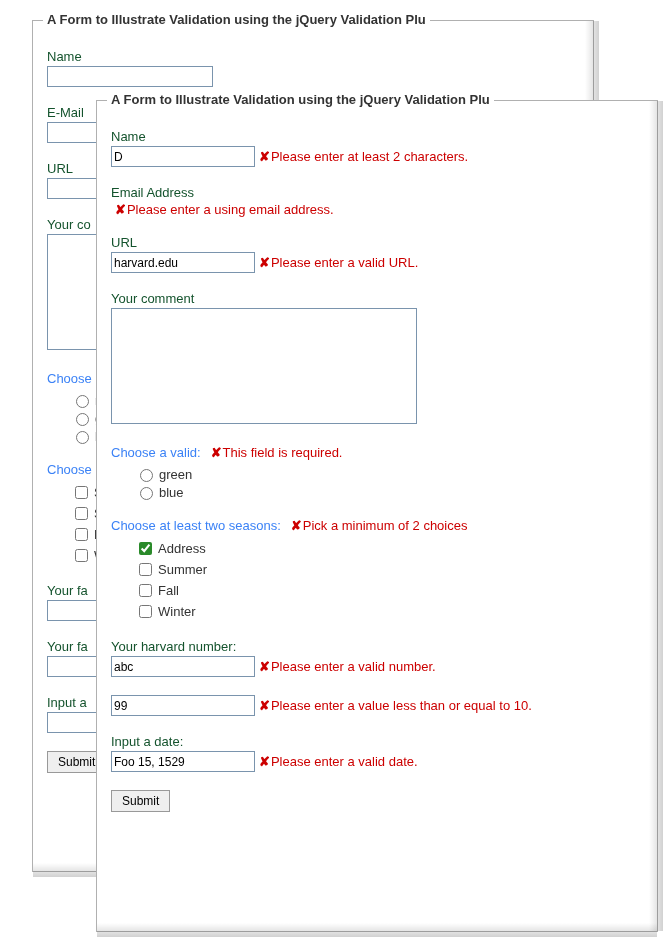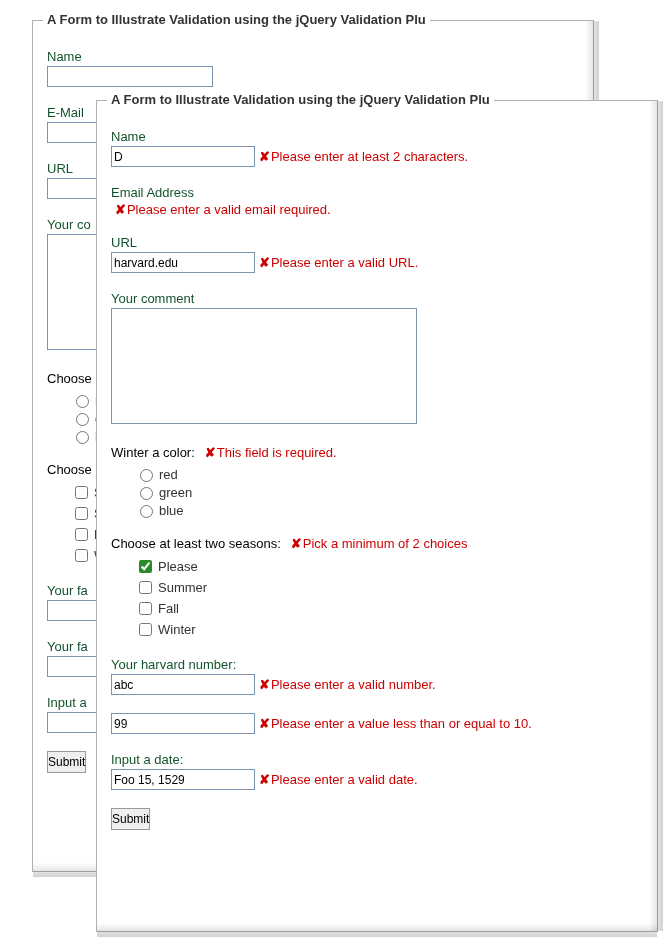--- a/index.html
+++ b/index.html
@@ -14,26 +14,26 @@
   .row{display:flex;align-items:center;flex-wrap:wrap;}
   input[type=text]{font-family:inherit;font-size:12px;width:138px;height:17px;border:1px solid #7a94ad;padding:1px 2px;background:#fff;}
   input.wide{width:160px;}
   textarea{font-family:inherit;font-size:12px;width:300px;height:110px;border:1px solid #7a94ad;padding:2px;resize:none;}
   .err{color:#c00;margin-left:4px;font-size:13px;display:inline-flex;align-items:center;}
   .err .x{font-weight:bold;margin-right:1px;font-family:Arial,sans-serif;}
   .opts{margin:6px 0 0 24px;}
   .opt{display:flex;align-items:center;margin-bottom:2px;color:#333;}
   .opt input{margin-right:6px;}
   input[type=radio],input[type=checkbox]{width:13px;height:13px;accent-color:#2a8a2a;}
-  button.submit{font-family:inherit;font-size:12px;background:#efefef;border:1px solid #999;padding:3px 0;cursor:pointer;}
+  button.submit{font-family:inherit;font-size:12px;background:#efefef;border:1px solid #999;padding:3px 10px;cursor:pointer;}
   
   .shadow{position:absolute;pointer-events:none;opacity:.18;}
   .shadow.s1{right:-6px;top:0;bottom:0;width:14px;background:linear-gradient(to right,transparent,#000);}
   .shadow.s2{left:0;right:0;bottom:-6px;height:14px;background:linear-gradient(to bottom,transparent,#000);}
-  .inline-label{color:#000000;margin-right:6px;}
+  .inline-label{color:#3b82f6;margin-right:6px;}
 </style>
 </head>
 <body>
 
 <div class="stage">
 
   <div class="panel back">
     <div class="shadow s1"></div>
       <div class="shadow s2"></div>
     <span class="legend">A Form to Illustrate Validation using the jQuery Validation Plu</span>
@@ -123,21 +123,21 @@
               <span>Please enter at least 2 characters.</span>
             </span>
         </div>
       </div>
 
       <div class="fld">
         <label class="top">Email Address</label>
         <div class="row">
           <span class="err">
               <span class="x">✘</span>
-              <span>Please enter a valid email required.</span>
+              <span>Please enter a using email address.</span>
             </span>
         </div>
       </div>
 
       <div class="fld">
         <label class="top">URL</label>
         <div class="row">
           <input type="text" value="harvard.edu" style="">
           <span class="err">
               <span class="x">✘</span>
@@ -146,31 +146,27 @@
         </div>
       </div>
 
       <div class="fld">
         <label class="top">Your comment</label>
         <textarea style=""></textarea>
       </div>
 
       <div class="fld">
         <div class="row">
-          <span class="inline-label">Winter a color:</span>
+          <span class="inline-label">Choose a valid:</span>
           <span class="err">
               <span class="x">✘</span>
               <span>This field is required.</span>
             </span>
         </div>
         <div class="opts">
-          <div class="opt">
-              <input type="radio" name="fc" style="">
-              <span>red</span>
-            </div>
           <div class="opt">
               <input type="radio" name="fc" style="">
               <span>green</span>
             </div>
           <div class="opt">
               <input type="radio" name="fc" style="">
               <span>blue</span>
             </div>
         </div>
       </div>
@@ -179,21 +175,21 @@
         <div class="row">
           <span class="inline-label">Choose at least two seasons:</span>
           <span class="err">
               <span class="x">✘</span>
               <span>Pick a minimum of 2 choices</span>
             </span>
         </div>
         <div class="opts">
           <div class="opt">
               <input type="checkbox" checked="" style="">
-              <span>Please</span>
+              <span>Address</span>
             </div>
           <div class="opt">
               <input type="checkbox" style="">
               <span>Summer</span>
             </div>
           <div class="opt">
               <input type="checkbox" style="">
               <span>Fall</span>
             </div>
           <div class="opt">

